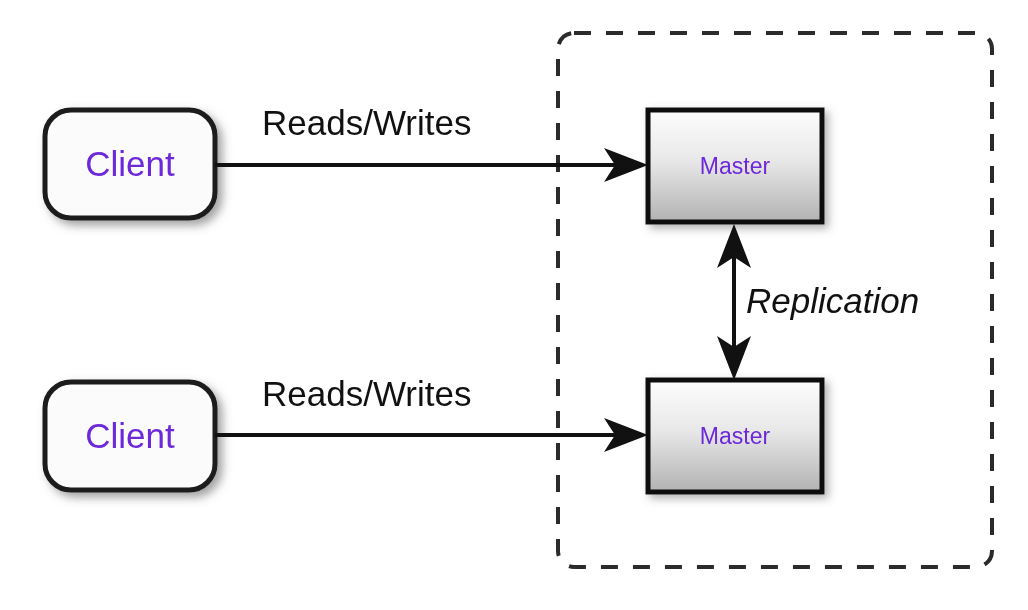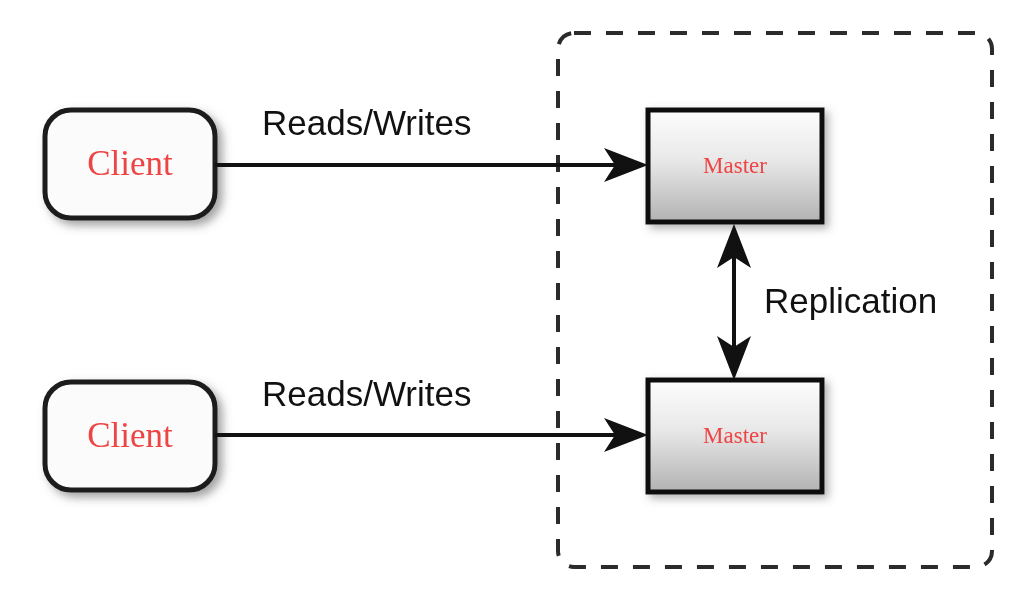--- a/index.html
+++ b/index.html
@@ -22,22 +22,22 @@
     top: 0;
     left: 0;
     width: 1028px;
     height: 610px;
   }
   .node-label {
     position: absolute;
     display: flex;
     align-items: center;
     justify-content: center;
-    color: #ef4444;
-    font-family: Liberation Serif, serif;
+    color: #6d28d9;
+    font-family: Liberation Sans, sans-serif;
     white-space: nowrap;
     pointer-events: none;
   }
   .edge-label {
     position: absolute;
     color: #111111;
     font-family: "Liberation Sans", sans-serif;
     white-space: nowrap;
   }
   .client-label {
@@ -105,15 +105,15 @@
   <div class="node-label client-label" style="left:45px; top:382px; width:170px; height:108px;">Client</div>
 
   <div class="node-label master-label" style="left:648px; top:110px; width:174px; height:112px;">Master</div>
 
   <div class="node-label master-label" style="left:648px; top:380px; width:174px; height:112px;">Master</div>
 
   <div class="edge-label rw-label" style="left:262px; top:103px;">Reads/Writes</div>
 
   <div class="edge-label rw-label" style="left:262px; top:374px;">Reads/Writes</div>
 
-  <div class="edge-label repl-label" style="left:764px; top:281px;">Replication</div>
+  <div class="edge-label repl-label" style="left:746px; top:281px;font-style:italic;">Replication</div>
 
 </div>
 
 </body></html>

